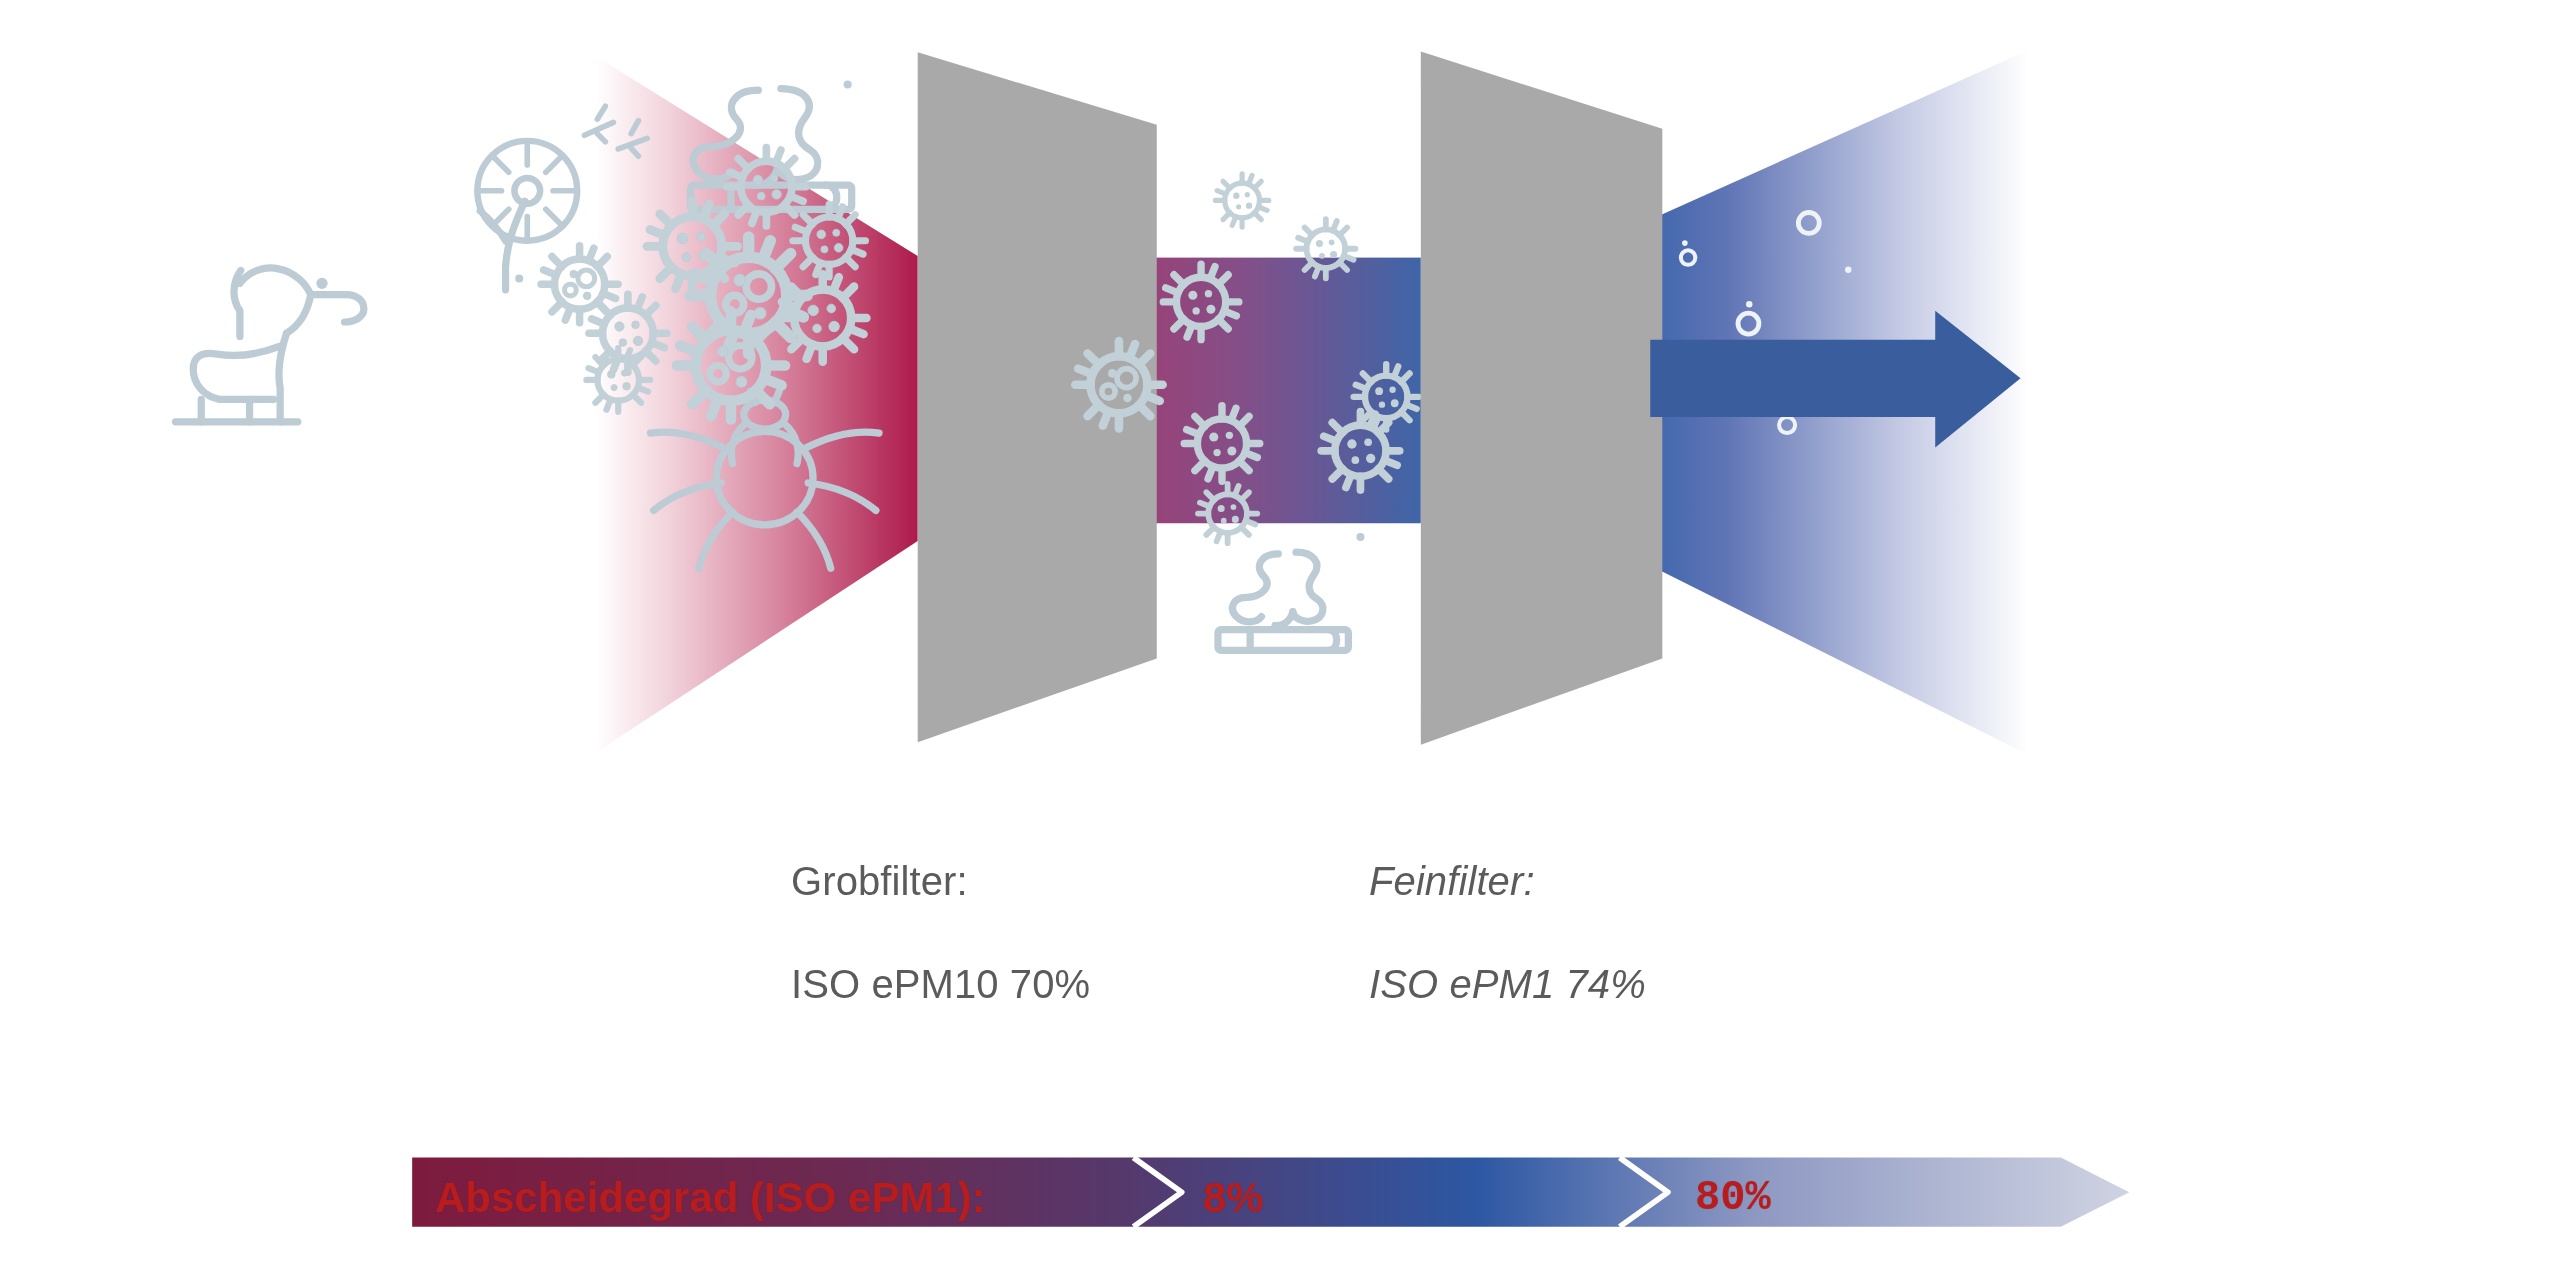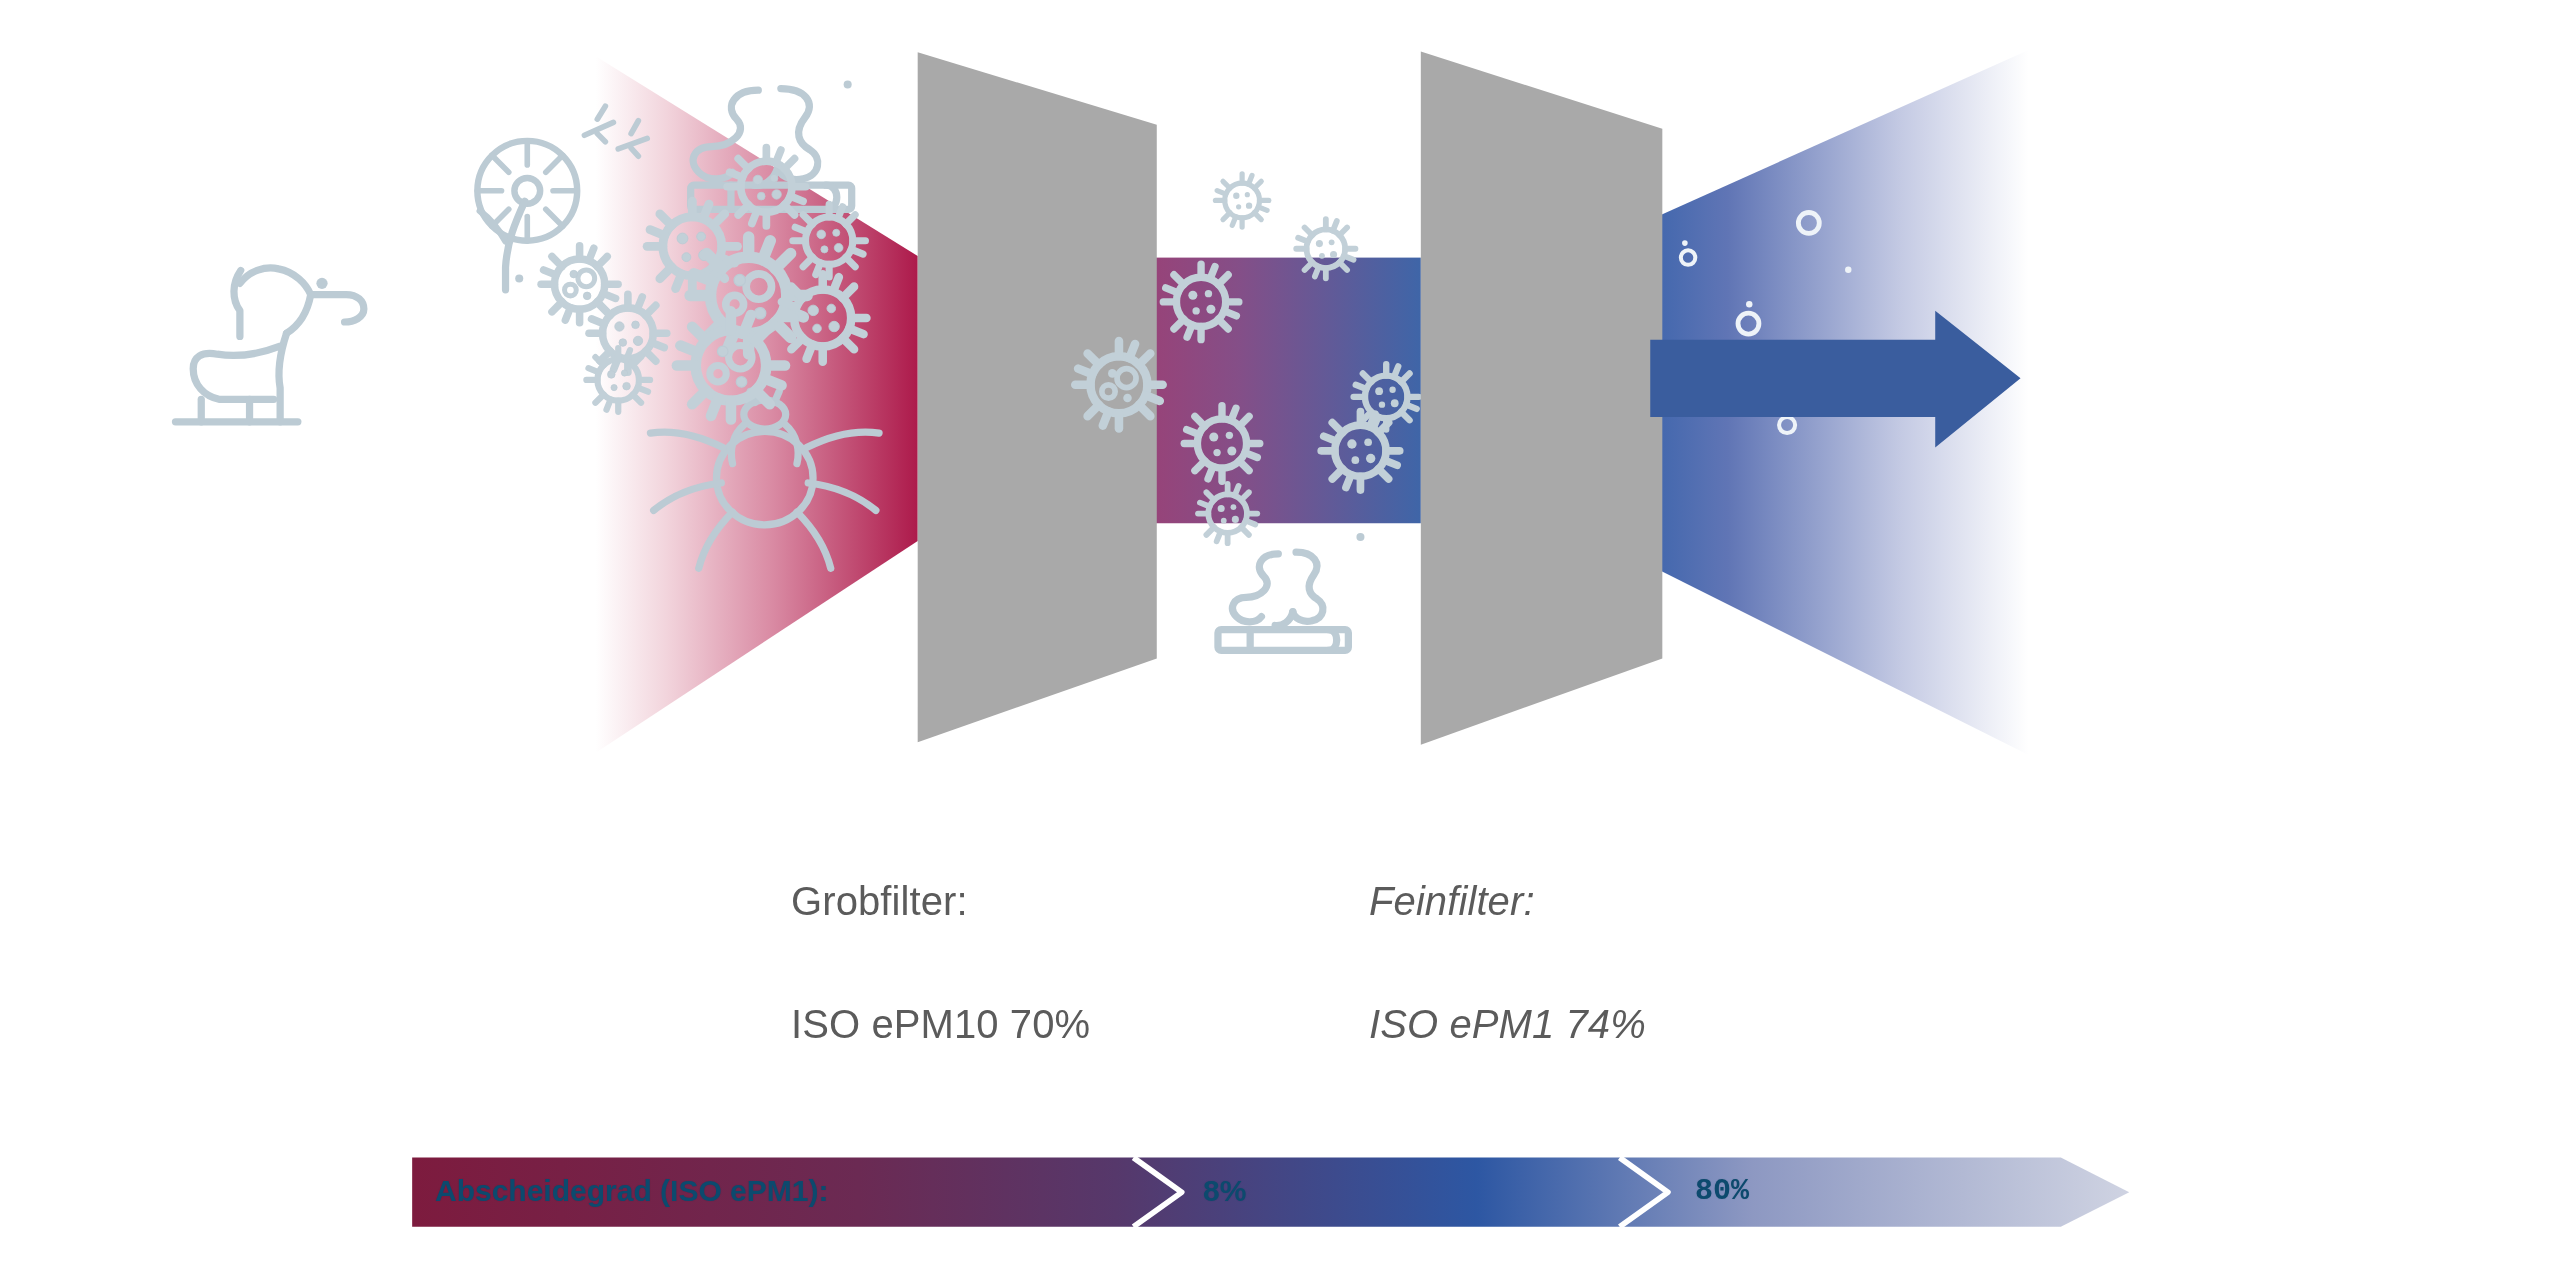--- a/index.html
+++ b/index.html
@@ -14,26 +14,26 @@
     position:absolute;
     color:#5b5b5b;
     font-size:40px;
     line-height:1.28;
     letter-spacing:0.1px;
     white-space:pre-line;
     font-weight:400;
   }
   #caption-coarse{left:791px;top:805px;}
   #caption-fine{left:1369px;top:805px;font-style:italic;}
-  .cap-line{display:block;margin-top:20px;}
+  .cap-line{display:block;}
   .bar-label{
     position:absolute;
-    color:#0c4a6e;
+    color:#b91c1c;
     font-weight:bold;
-    font-size:30px;
+    font-size:42px;
     white-space:nowrap;
     text-shadow:0 0 1.6px rgba(0,0,0,.12);
   }
   #bar-title{left:435px;top:1174px;}
   #bar-val-1{left:1203px;top:1174px;}
   #bar-val-2{left:1695px;top:1174px;font-family:Liberation Mono, monospace;}
 </style>
 </head>
 <body>
 

